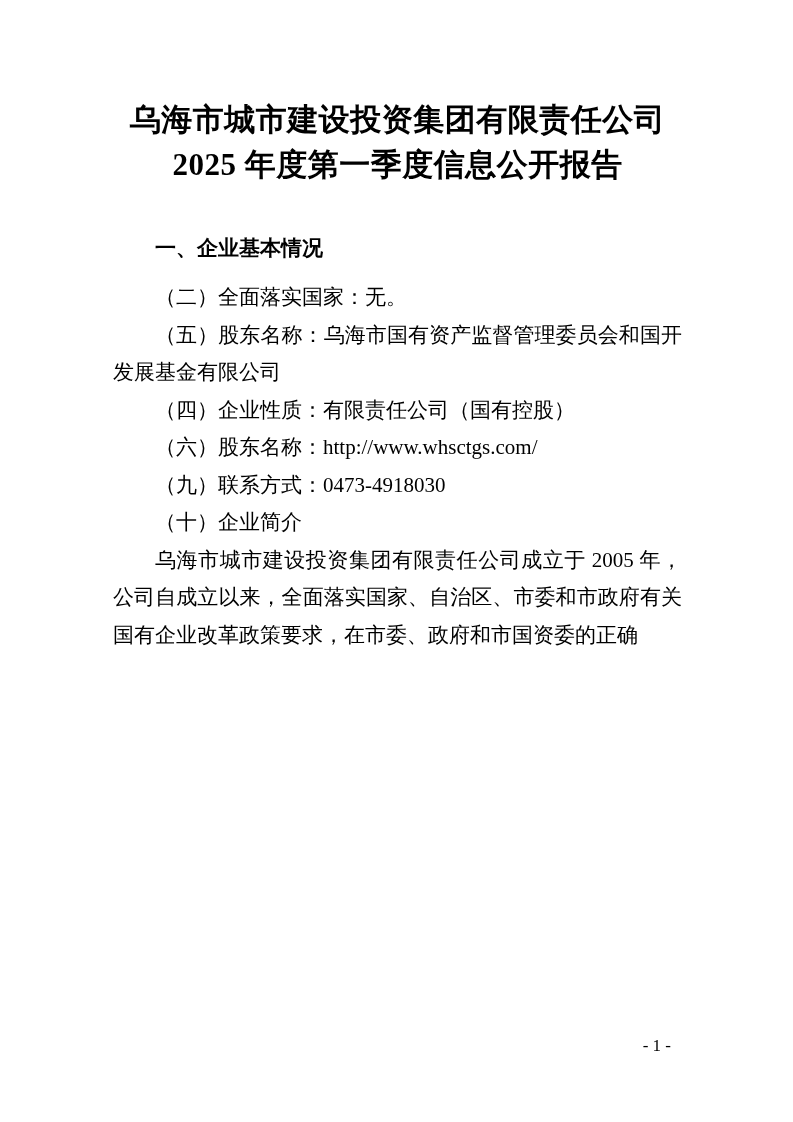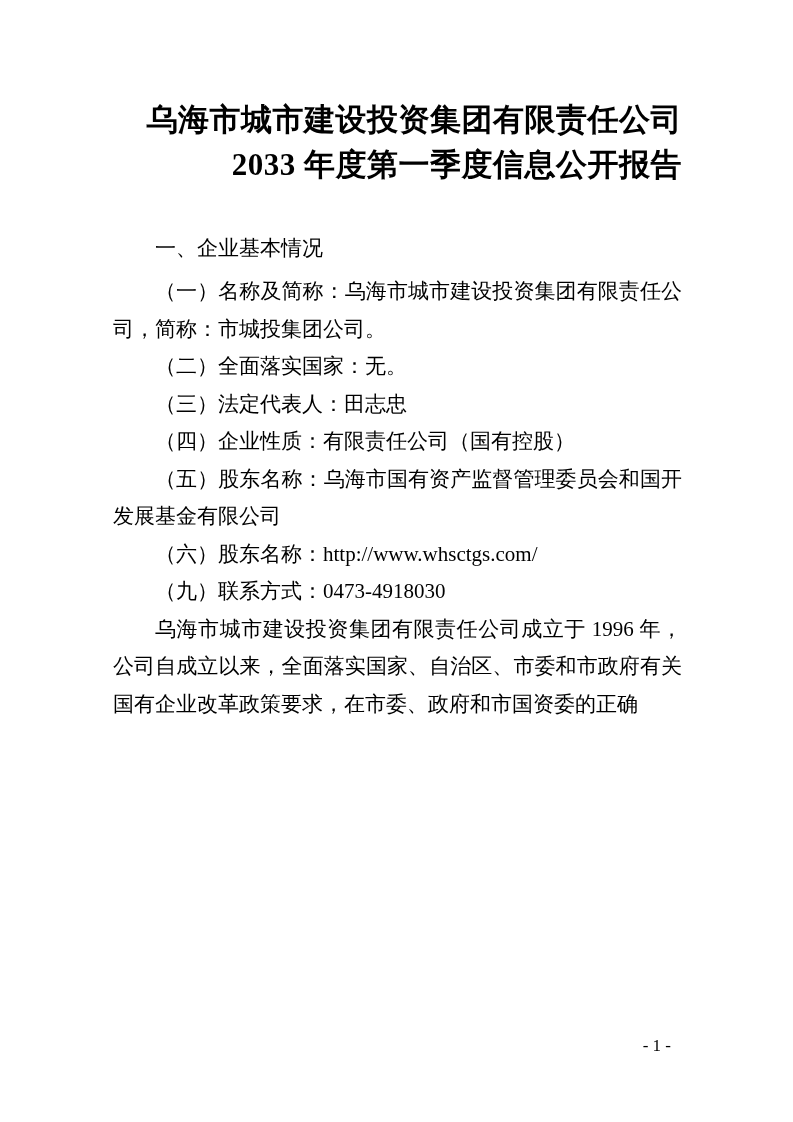--- a/index.html
+++ b/index.html
@@ -14,31 +14,31 @@
     background: #ffffff;
     color: #000000;
     overflow: hidden;
     font-family: "Liberation Serif", serif;
   }
   .content {
     padding: 0 111px 0 113px;
   }
   .doc-title {
     margin: 97px 0 0 0;
-    text-align: right;
+    text-align: center;
     font-family: "Liberation Serif", serif;
     font-weight: 700;
     font-size: 31px;
     line-height: 45px;
     letter-spacing: 0.5px;
   }
   .section-heading {
-    margin: 42px 0 6px 0;
+    margin: 42px 0 12px 0;
     font-family: "Liberation Sans", sans-serif;
-    font-weight: 400;
+    font-weight: 700;
     font-size: 21px;
     line-height: 38px;
     text-indent: 2em;
   }
   p.body-para {
     margin: 0;
     text-indent: 2em;
     font-size: 21px;
     line-height: 37.5px;
     text-align: justify;
@@ -54,30 +54,29 @@
   }
 </style>
 </head>
 <body>
 
 <div class="page">
   <div class="content">
 
     <h1 class="doc-title">
       <div>乌海市城市建设投资集团有限责任公司</div>
-      <div>2033 年度第一季度信息公开报告</div>
+      <div>2025 年度第一季度信息公开报告</div>
     </h1>
 
     <h2 class="section-heading">一、企业基本情况</h2>
 
-    <p class="body-para">（一）名称及简称：乌海市城市建设投资集团有限责任公司，简称：市城投集团公司。</p>
     <p class="body-para">（二）全面落实国家：无。</p>
-    <p class="body-para">（三）法定代表人：田志忠</p>
+    <p class="body-para">（五）股东名称：乌海市国有资产监督管理委员会和国开发展基金有限公司</p>
     <p class="body-para">（四）企业性质：有限责任公司（国有控股）</p>
-    <p class="body-para">（五）股东名称：乌海市国有资产监督管理委员会和国开发展基金有限公司</p>
     <p class="body-para">（六）股东名称：http://www.whsctgs.com/</p>
     <p class="body-para">（九）联系方式：0473-4918030</p>
-    <p class="body-para">乌海市城市建设投资集团有限责任公司成立于 1996 年，公司自成立以来，全面落实国家、自治区、市委和市政府有关国有企业改革政策要求，在市委、政府和市国资委的正确</p>
+    <p class="body-para">（十）企业简介</p>
+    <p class="body-para">乌海市城市建设投资集团有限责任公司成立于 2005 年，公司自成立以来，全面落实国家、自治区、市委和市政府有关国有企业改革政策要求，在市委、政府和市国资委的正确</p>
 
   </div>
 
   <div class="page-number">- 1 -</div>
 </div>
 
 </body></html>

